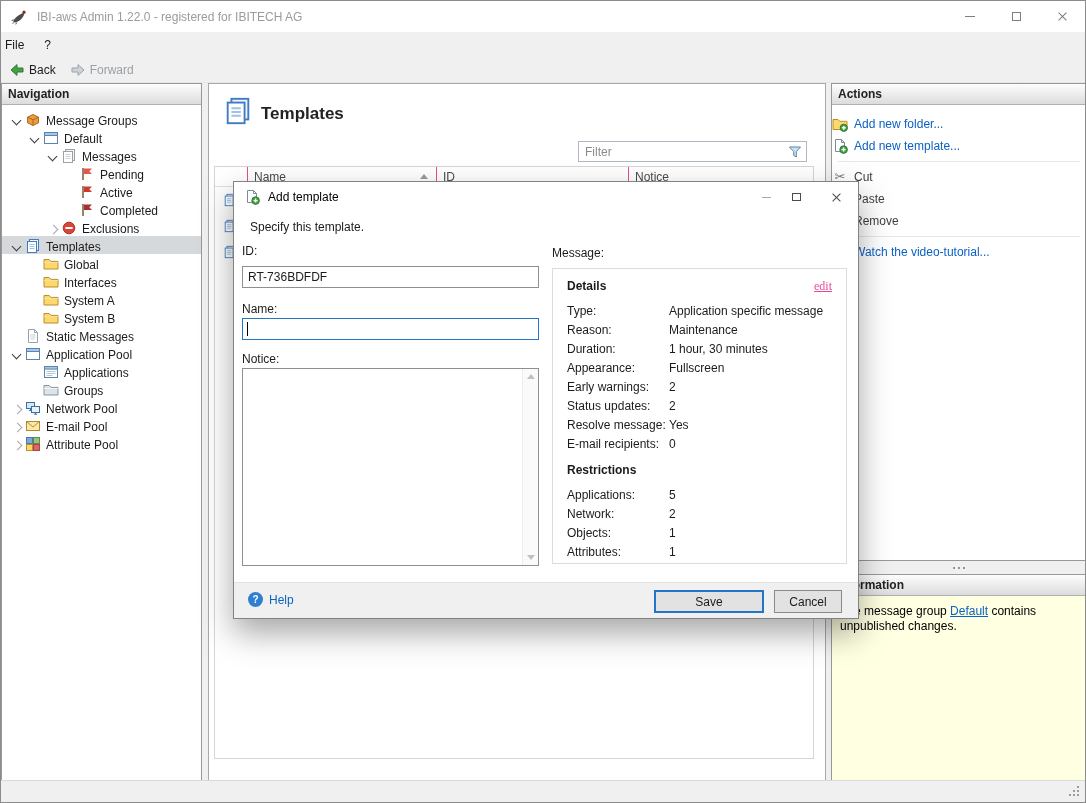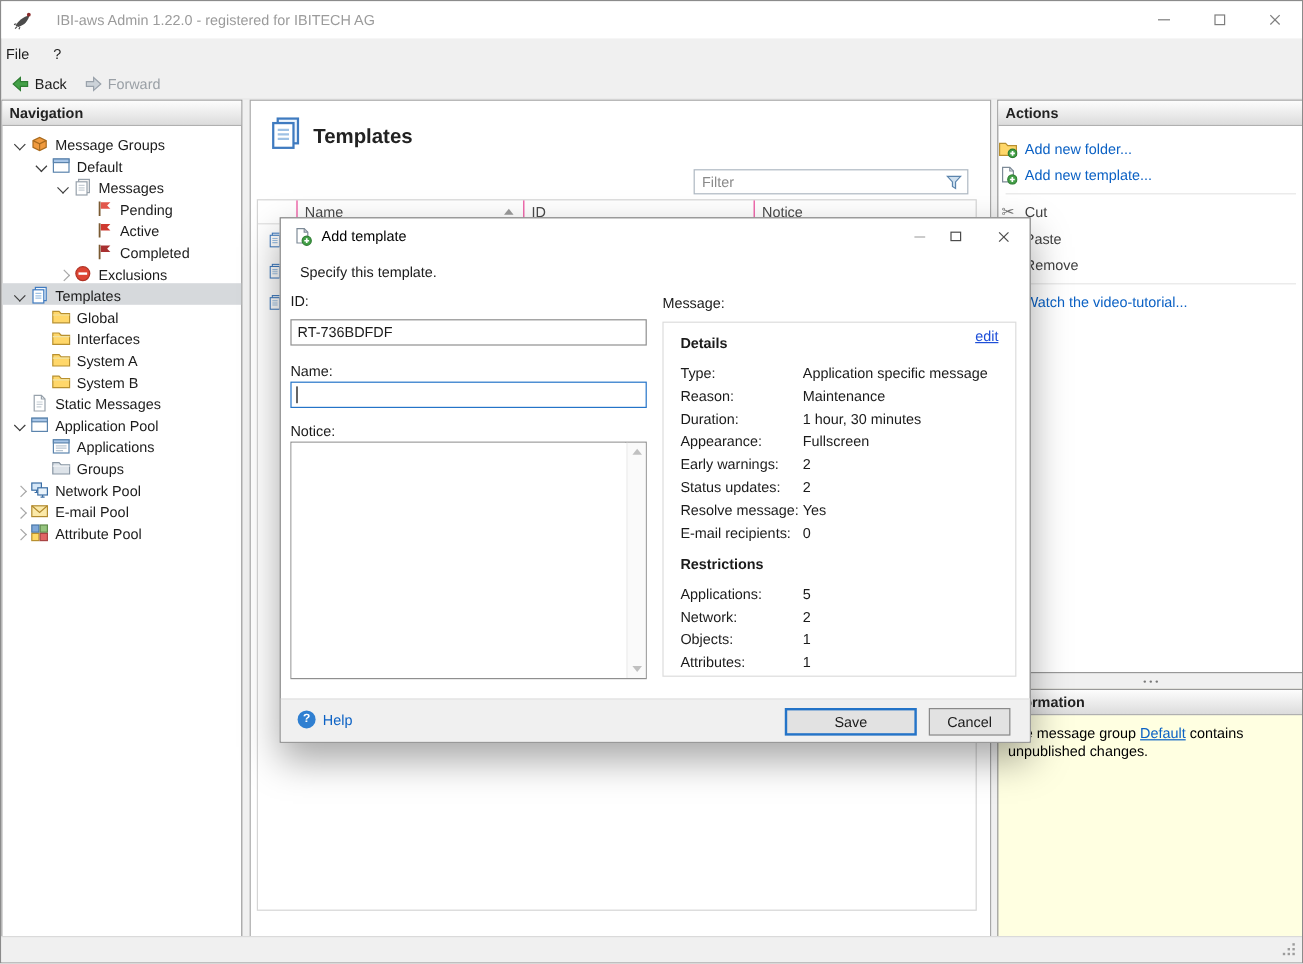--- a/index.html
+++ b/index.html
@@ -5,21 +5,21 @@
   * { margin:0; padding:0; box-sizing:border-box; }
   html,body { background:#ffffff; }
   body { font-family:"Liberation Sans","DejaVu Sans",sans-serif; font-size:12px; color:#1b1b1b; }
   #app { position:relative; width:1086px; height:803px; background:#f0f0f0; border:1px solid #8b8b8b; overflow:hidden; }
   svg { display:block; }
   input,textarea,button { font-family:inherit; font-size:12px; color:#1b1b1b; outline:none; }
 
   
   .titlebar { position:absolute; top:0; left:0; right:0; height:31px; background:#ffffff; display:flex; align-items:center; }
   .titlebar .applogo { margin-left:10px; width:16px; height:16px; }
-  .titlebar .wtitle { margin-left:20px; color:#9b9b9b; }
+  .titlebar .wtitle { margin-left:10px; color:#9b9b9b; }
   .wbtns { position:absolute; right:0; top:0; height:31px; display:flex; }
   .wbtn { width:46px; height:31px; display:flex; align-items:center; justify-content:center; }
   .g-min { width:10px; height:1px; background:#7e7e7e; }
   .g-max { width:9px; height:9px; border:1px solid #7e7e7e; }
   .g-close { position:relative; width:11px; height:11px; }
   .g-close::before,.g-close::after { content:""; position:absolute; left:5px; top:0; width:1px; height:11px; background:#7e7e7e; }
   .g-close::before { transform:rotate(45deg); } .g-close::after { transform:rotate(-45deg); }
 
   
   .menubar { position:absolute; top:31px; left:0; right:0; height:26px; display:flex; align-items:center; gap:20px; padding-left:4px; }
@@ -101,21 +101,21 @@
   .in-name { top:136px; border:1px solid #2474c8; }
   .d-caret { position:absolute; left:13px; top:140px; width:1px; height:14px; background:#000; }
   .d-noticebox { position:absolute; left:8px; top:186px; width:297px; height:198px; border:1px solid #8f8f8f; background:#fff; }
   .d-noticebox textarea { width:calc(100% - 17px); height:100%; border:none; resize:none; padding:4px 5px; }
   .nscroll { position:absolute; top:0; right:0; bottom:0; width:16px; background:#fafafa; border-left:1px solid #ededed; }
   .nup { position:absolute; top:5px; left:4px; width:0; height:0; border-left:4px solid transparent; border-right:4px solid transparent; border-bottom:5px solid #c0c0c0; }
   .ndown { position:absolute; bottom:5px; left:4px; width:0; height:0; border-left:4px solid transparent; border-right:4px solid transparent; border-top:5px solid #c0c0c0; }
 
   .d-panel { position:absolute; left:318px; top:86px; width:295px; height:296px; border:1px solid #dcdcdc; background:#fff; overflow:hidden; }
   .dp-head { position:absolute; left:14px; top:10px; font-weight:700; }
-  .dp-edit { position:absolute; right:14px; top:4px; color:#1d4ed8; text-decoration:underline; cursor:pointer; }
+  .dp-edit { position:absolute; right:14px; top:10px; color:#ec4899; text-decoration:underline; cursor:pointer;font-family:Liberation Serif, serif; }
   .dp-rows { position:absolute; left:14px; top:32px; right:6px; }
   .dp-rows2 { position:absolute; left:14px; top:216px; right:6px; }
   .dp-head2 { position:absolute; left:14px; top:194px; font-weight:700; }
   .dp-row { display:flex; height:19px; align-items:center; }
   .dp-row .k { width:102px; flex:none; }
 
   .d-footer { position:absolute; left:0; right:0; bottom:0; height:36px; background:#f0f0f0; border-top:1px solid #e2e2e2; }
   .d-help { position:absolute; left:14px; top:9px; display:flex; align-items:center; gap:6px; cursor:pointer; }
   .d-help .hbadge { width:15px; height:15px; border-radius:50%; background:#2f7fd1; color:#fff; font-size:10px; font-weight:bold; display:flex; align-items:center; justify-content:center; }
   .d-help .hlbl { color:#0b61c4; }

